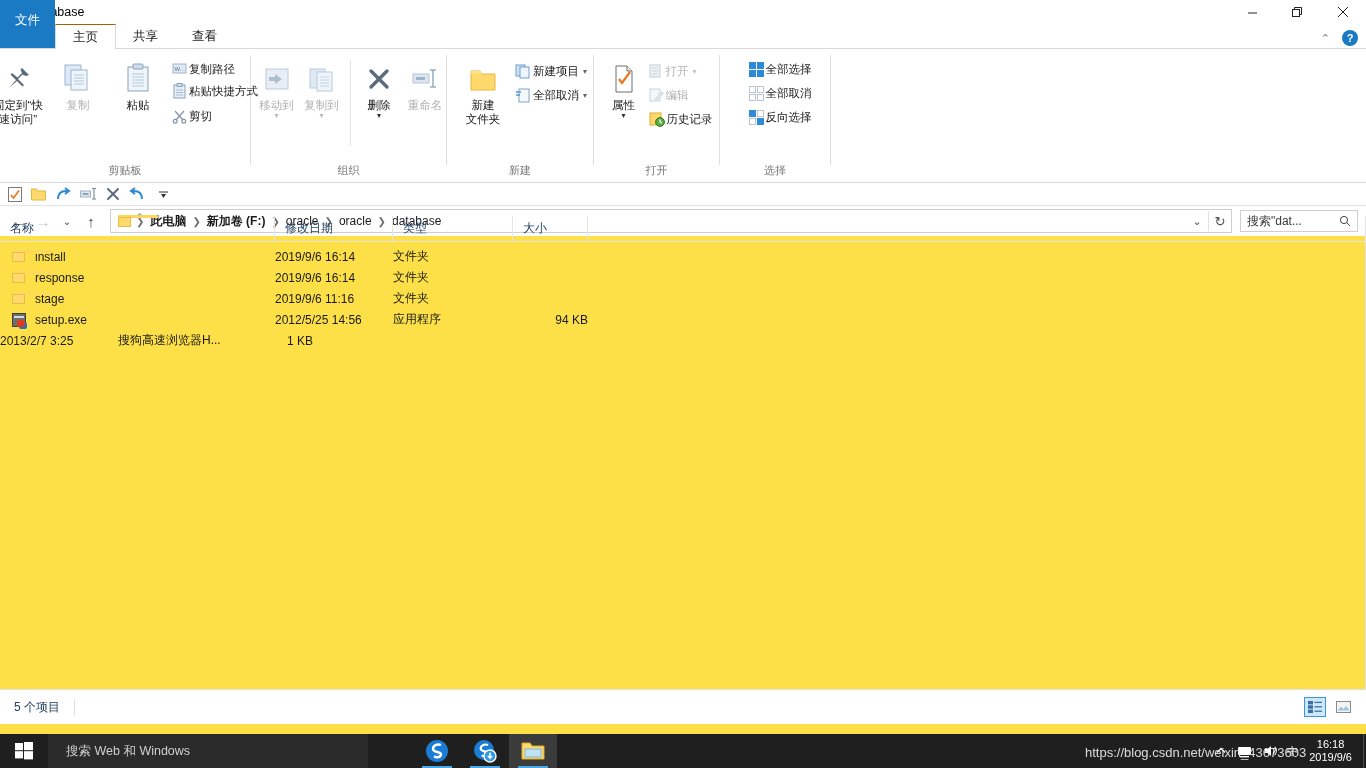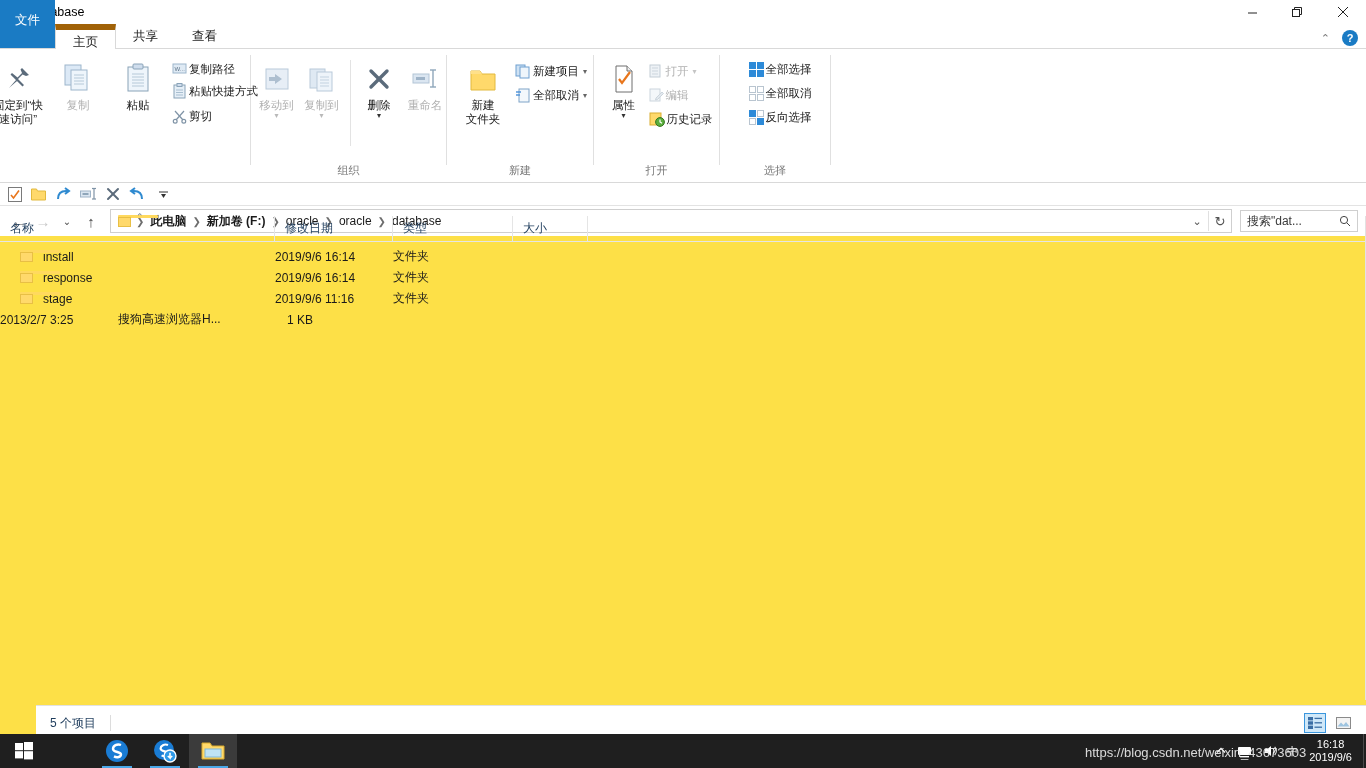--- a/index.html
+++ b/index.html
@@ -19,21 +19,21 @@
   .title-text{font-size:12.5px;color:#000;}
   .wincontrols{position:absolute;right:0;top:0;height:24px;display:flex;}
   .wc{width:45px;height:24px;display:flex;align-items:center;justify-content:center;font-size:12px;color:#222;}
   .wc.close{width:46px;}
   .wc svg{display:block;}
 
   
   .tabstrip{height:24px;background:#fff;display:flex;align-items:flex-end;position:relative;border-bottom:1px solid #d9d9d9;}
   .tab-file{background:#1a7bc4;color:#fff;height:24px;line-height:24px;padding:16px 15px;font-size:12.5px;}
   .tab{height:24px;line-height:24px;padding:0 17px;font-size:12.5px;color:#222;}
-  .tab.active{background:#fff;border-left:1px solid #d9d9d9;border-right:1px solid #d9d9d9;border-top:6px solid #a16207;box-sizing:border-box;position:relative;top:0;margin-bottom:-1px;height:25px;line-height:24px;}
+  .tab.active{background:#fff;border-left:1px solid #d9d9d9;border-right:1px solid #d9d9d9;border-top:1px solid #a16207;box-sizing:border-box;position:relative;top:0;margin-bottom:-1px;height:25px;line-height:24px;}
   .ribbon-right{position:absolute;right:8px;bottom:2px;display:flex;align-items:center;gap:12px;}
   .chev{color:#7a7a7a;font-size:11px;}
   .help-ico{width:16px;height:16px;border-radius:50%;background:#1a7bc4;color:#fff;font-size:11px;line-height:16px;text-align:center;font-weight:bold;}
 
   
   .ribbon{height:133px;background:#fff;border-bottom:1px solid #d9d9d9;display:flex;position:relative;}
   .rgroup{position:relative;height:133px;display:flex;flex-direction:column;align-items:center;}
   .rgroup .rcontent{flex:1;display:flex;align-items:flex-start;padding-top:7px;}
   .rgroup .glabel{font-size:11px;color:#767676;text-align:center;height:20px;line-height:16px;width:100%;}
   .gsep{width:1px;background:#e0e0e0;height:110px;margin-top:6px;align-self:flex-start;}
@@ -71,37 +71,37 @@
   .searchbox .ph{font-size:12px;color:#3a3a3a;}
 
   
   .content{position:absolute;left:0;top:216px;right:0;bottom:68px;display:flex;}
   .filepane{flex:1;position:relative;border-right:1px solid #e2e2e2;}
   .colhdr{height:25px;display:flex;align-items:center;border-bottom:1px solid #e5e5e5;position:relative;}
   .colhdr .ch{font-size:12px;color:#1e3c5c;height:25px;line-height:25px;padding-left:10px;box-sizing:border-box;border-right:1px solid #e5e5e5;}
   .sortcaret{position:absolute;left:136px;top:-4px;color:#6b7a8c;font-size:9px;}
   .rows{padding-top:4px;}
   .row{height:21px;display:flex;align-items:center;font-size:12px;color:#1a1a1a;}
-  .cell-name{width:275px;display:flex;align-items:center;gap:9px;padding-left:20px;box-sizing:border-box;}
+  .cell-name{width:275px;display:flex;align-items:center;gap:9px;padding-left:12px;box-sizing:border-box;}
   .cell-date{width:118px;}
   .cell-type{width:120px;}
   .cell-size{width:75px;text-align:right;}
   .fldr{width:14px;height:13px;position:relative;flex:none;}
   .fldr .tab{position:absolute;left:0;top:0;width:6px;height:3px;background:#ffd95e;border-radius:1px 1px 0 0;}
   .fldr .body{position:absolute;left:0;top:2px;width:13px;height:10px;background:#ffd96b;border:1px solid #e8bf45;box-sizing:border-box;}
   .docico{width:12px;height:15px;background:#fff;border:1px solid #9a9a9a;position:relative;flex:none;}
   .docico:after{content:"";position:absolute;right:-1px;top:-1px;border-width:0 0 5px 5px;border-style:solid;border-color:transparent transparent #fff #9a9a9a;}
   .exeico{width:14px;height:14px;flex:none;position:relative;background:#6e6e6e;border:1px solid #3f3f3f;box-sizing:border-box;}
   .exeico:before{content:"";position:absolute;left:1px;top:2px;width:10px;height:2px;background:#d8d8d8;}
   .exeico:after{content:"";position:absolute;left:4px;top:6px;width:8px;height:7px;background:#e03a1e;border-radius:2px;box-shadow:2px 2px 0 #1b72c4;}
   .previewpane{width:277px;display:flex;align-items:flex-start;justify-content:center;}
   .previewpane .ptext{font-size:12px;color:#5a5a5a;margin-top:243px;}
 
   
-  .statusbar{position:absolute;left:0;right:0;bottom:28px;height:34px;border-top:1px solid #e2e2e2;display:flex;align-items:center;background:#fff;margin-left:36px;}
+  .statusbar{position:absolute;left:0;right:0;bottom:44px;height:34px;border-top:1px solid #e2e2e2;display:flex;align-items:center;background:#fff;}
   .status-text{font-size:12px;color:#1e3c5c;padding-left:14px;}
   .status-sep{width:1px;height:16px;background:#dcdcdc;margin-left:14px;}
   .viewtoggles{margin-left:auto;display:flex;align-items:center;gap:6px;padding-right:12px;}
   .vbtn{width:22px;height:20px;display:flex;align-items:center;justify-content:center;box-sizing:border-box;}
   .vbtn.sel{border:1px solid #3a96dd;background:#cfe8f9;}
 
   
   .taskbar{position:absolute;left:0;bottom:0;width:1366px;height:34px;background:#1f1f1f;display:flex;align-items:center;}
   .startbtn{width:48px;height:34px;display:flex;align-items:center;justify-content:center;}
   .tbsearch{width:320px;height:34px;background:#2b2b2b;display:flex;align-items:center;padding-left:18px;box-sizing:border-box;}
@@ -232,20 +232,21 @@
                   <line x1="3" y1="2" x2="11" y2="11"></line>
                   <line x1="12" y1="2" x2="4" y2="11"></line>
                   <circle cx="3.2" cy="12.3" r="1.9"></circle>
                   <circle cx="11.8" cy="12.3" r="1.9"></circle>
                 </g>
               </svg>
             <span>剪切</span>
           </div>
         </div>
       </div>
+      <div class="glabel">剪贴板</div>
     </div>
     <div class="gsep"></div>
 
     <div class="rgroup" style="width:195px">
       <div class="rcontent" style="padding-left:6px">
         <div class="bigbtn dim" style="width:45px">
           <div class="ico">
             <svg width="32" height="28" viewBox="0 0 32 28">
                 <rect x="5" y="3" width="22" height="20" fill="#e7eef6" stroke="#b9cada"></rect>
                 <path d="M21 13 L14 8 L14 11 L8 11 L8 15 L14 15 L14 18 Z" fill="#aebfd0"></path>
@@ -542,20 +543,29 @@
                 <span class="tab"></span>
                 <span class="body"></span>
               </span>
             <span>stage</span>
           </div>
           <div class="cell-date">2019/9/6 11:16</div>
           <div class="cell-type">文件夹</div>
           <div class="cell-size"></div>
         </div>
 
+        <div class="row">
+          <div class="cell-name">
+            <span class="exeico"></span>
+            <span>setup.exe</span>
+          </div>
+          <div class="cell-date">2012/5/25 14:56</div>
+          <div class="cell-type">应用程序</div>
+          <div class="cell-size">94 KB</div>
+        </div>
 
         <div class="row">
           <div class="cell-date">2013/2/7 3:25</div>
           <div class="cell-type">搜狗高速浏览器H...</div>
           <div class="cell-size">1 KB</div>
         </div>
 
       </div>
     </div>
 
@@ -591,20 +601,23 @@
   <div class="taskbar">
     <div class="startbtn">
       <svg width="18" height="18" viewBox="0 0 18 18">
           <g fill="#fff">
             <rect x="0" y="1" width="8" height="7.2"></rect>
             <rect x="9" y="0" width="9" height="8.2"></rect>
             <rect x="0" y="9.2" width="8" height="7.2"></rect>
             <rect x="9" y="9.2" width="9" height="8.2"></rect>
           </g>
         </svg>
+    </div>
+    <div class="tbsearch">
+      <span>搜索 Web 和 Windows</span>
     </div>
     <div class="tbapps">
       <div class="tbapp">
         <svg width="24" height="24" viewBox="0 0 24 24">
             <circle cx="12" cy="12" r="11" fill="#1a7cd4"></circle>
             <path d="M16 6c-4-1.6-8 0.6-8 4 0 3.6 8 2.4 8 5.4 0 2.6-4 3.6-7 2" fill="none" stroke="#fff" stroke-width="2.4"></path>
           </svg>
         <div class="underline"></div>
       </div>
       <div class="tbapp">

